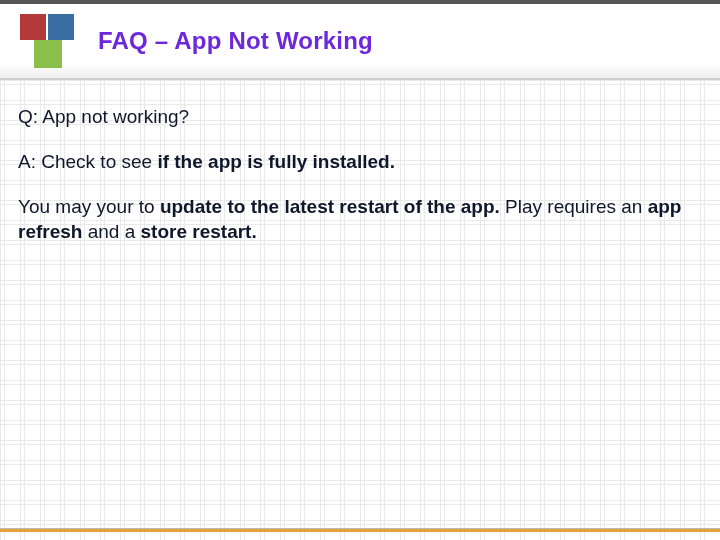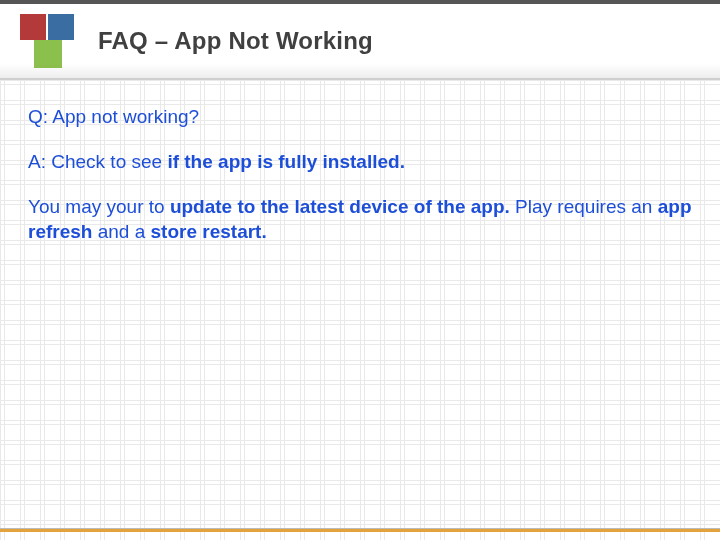--- a/index.html
+++ b/index.html
@@ -51,30 +51,30 @@
     position: relative;
     flex: 0 0 auto;
   }
   .sq { position: absolute; width: 26px; height: 26px; }
   .sq.red   { background: #b43a3a; left: 6px;  top: 0; }
   .sq.blue  { background: #3a6ea3; left: 34px; top: 0; }
   .sq.green { background: #8cc04d; left: 20px; top: 26px; width: 28px; height: 28px; }
   .title {
     font-size: 24px;
     font-weight: bold;
-    color: #404040;
+    color: #6d28d9;
     margin-left: 20px;
     letter-spacing: 0.2px;
   }
   .content {
     position: relative;
     z-index: 1;
-    padding: 24px 20px 0 28px;
+    padding: 24px 20px 0 18px;
     font-size: 19px;
-    color: #1d4ed8;
+    color: #0f172a;
     line-height: 1.32;
   }
   .content p { margin-bottom: 20px; }
   .content .q { font-weight: normal; }
   .content b { font-weight: bold; }
   .footer-rule {
     position: absolute;
     left: 0; right: 0; bottom: 8px;
     height: 4px;
     z-index: 2;
@@ -97,20 +97,20 @@
   <div class="title">FAQ – App Not Working</div>
   <div class="header-gradient"></div>
 </div>
 
 <div class="content">
   <p class="q">Q: App not working?</p>
   <p>
     <span>A: Check to see </span><b>if the app is fully installed.</b>
   </p>
   <p>
-    <span>You may your to </span><b>update to the latest device of the app.</b><span> Play requires an </span><b>app refresh</b><span> and a </span><b>store restart.</b>
+    <span>You may your to </span><b>update to the latest restart of the app.</b><span> Play requires an </span><b>app refresh</b><span> and a </span><b>store restart.</b>
   </p>
 </div>
 
 <div class="footer-rule">
   <div class="thin"></div>
   <div class="thick"></div>
 </div>
 
 </body></html>

